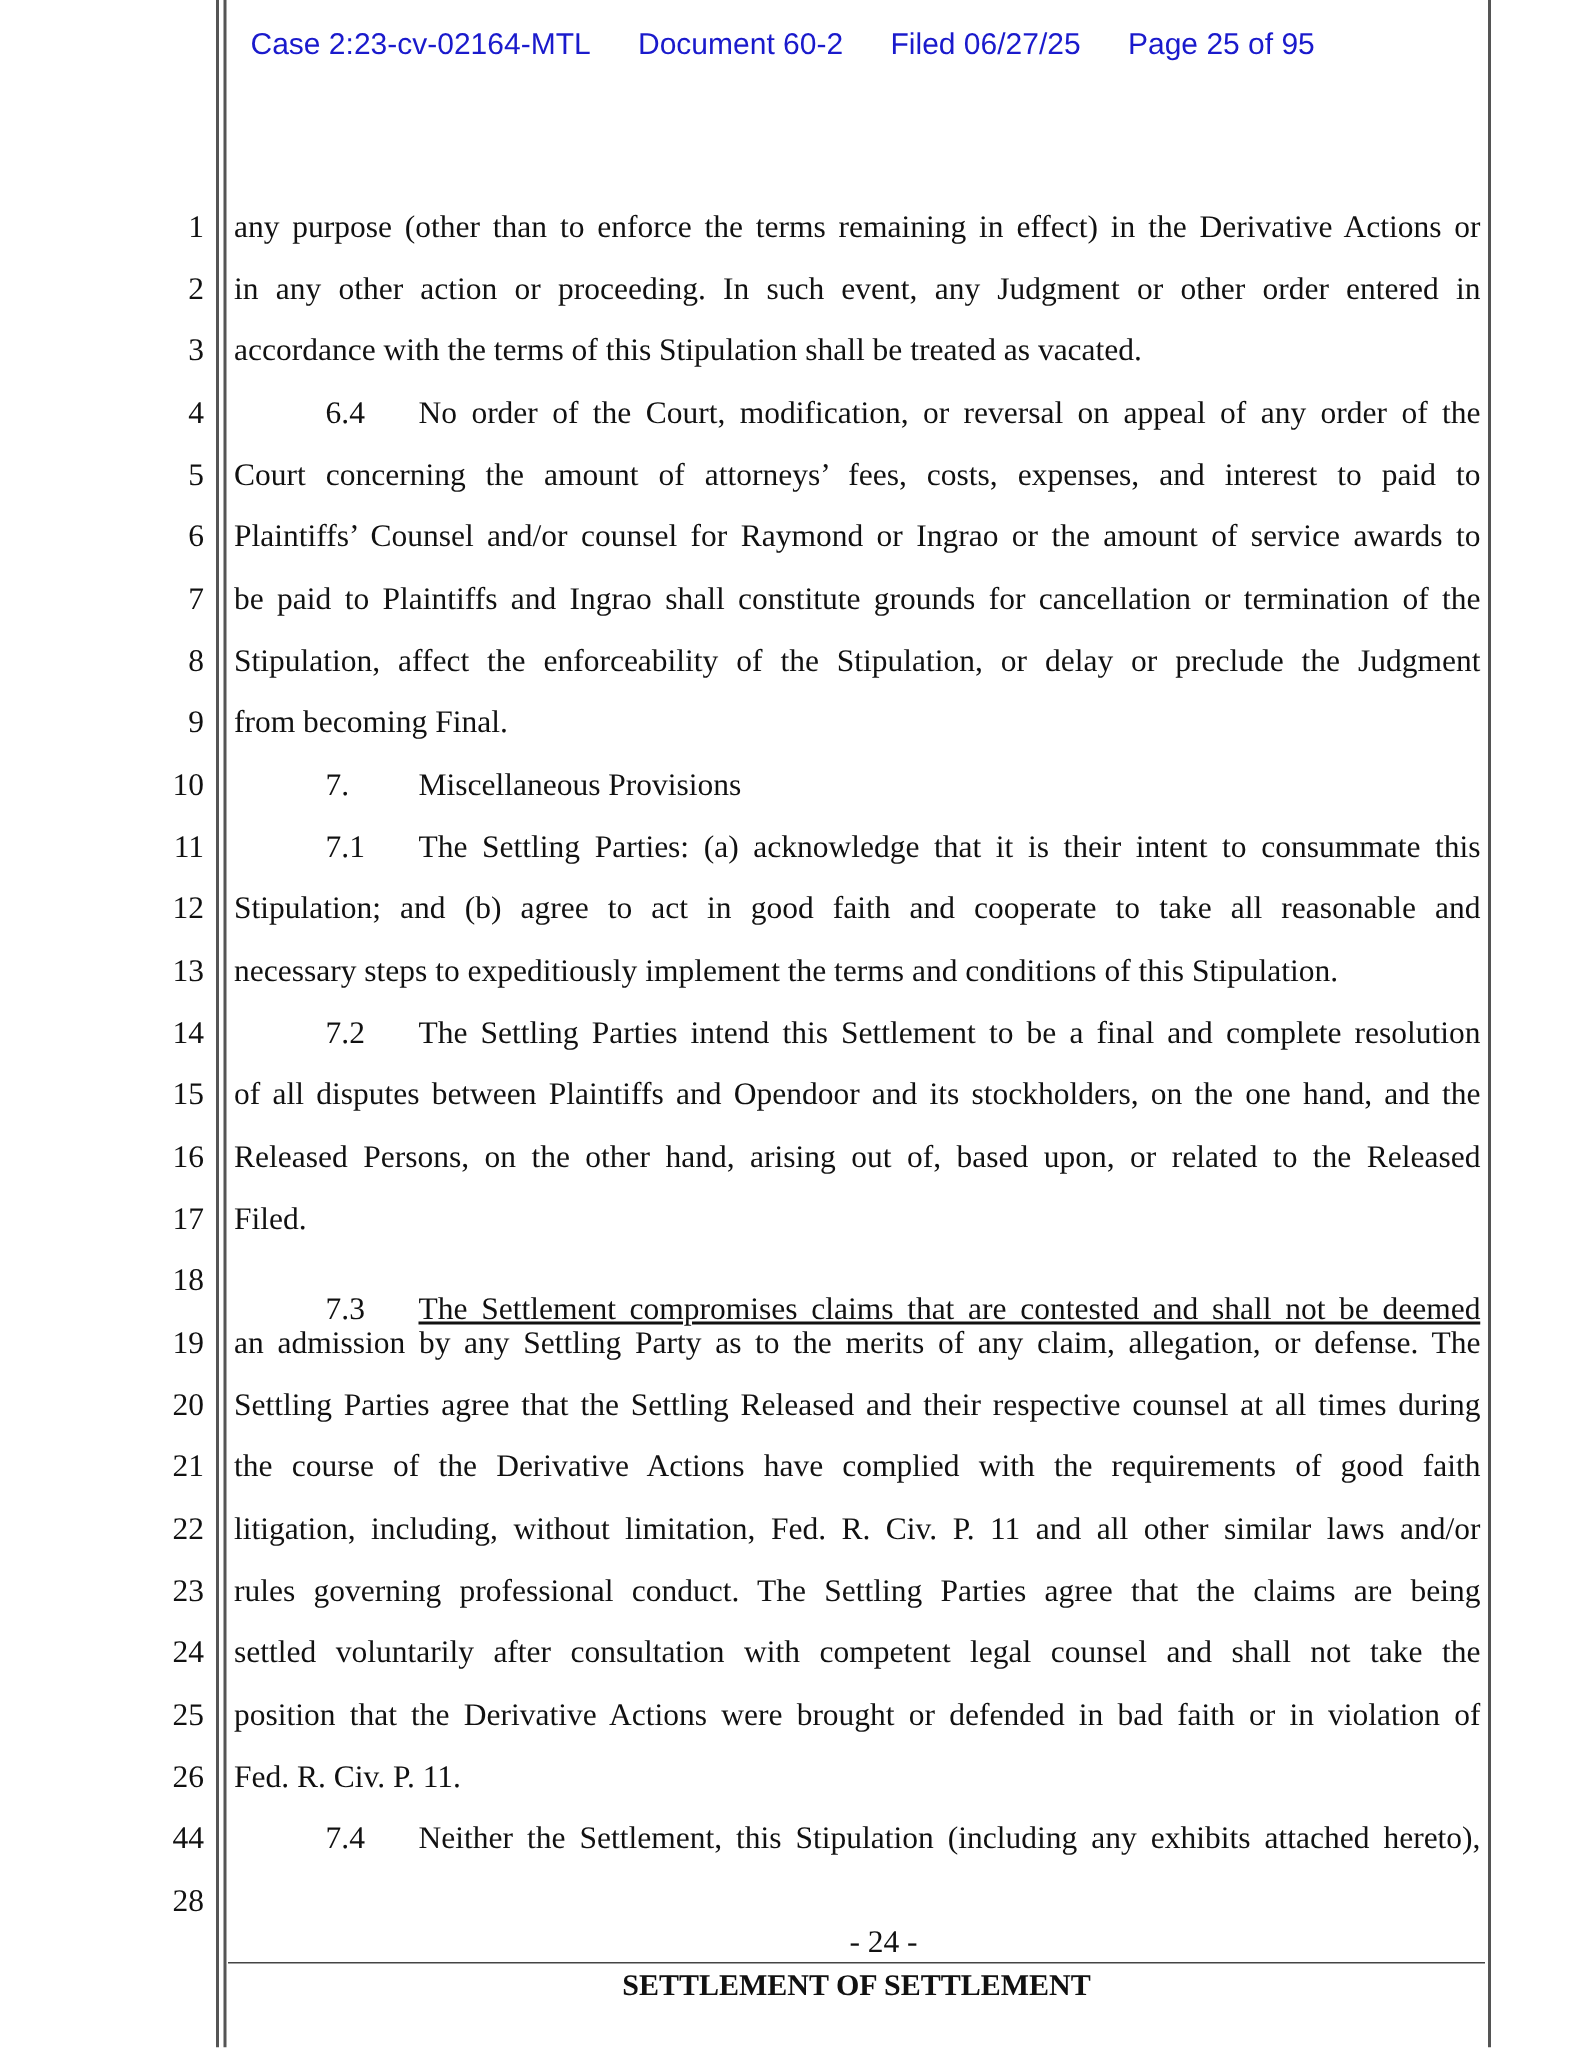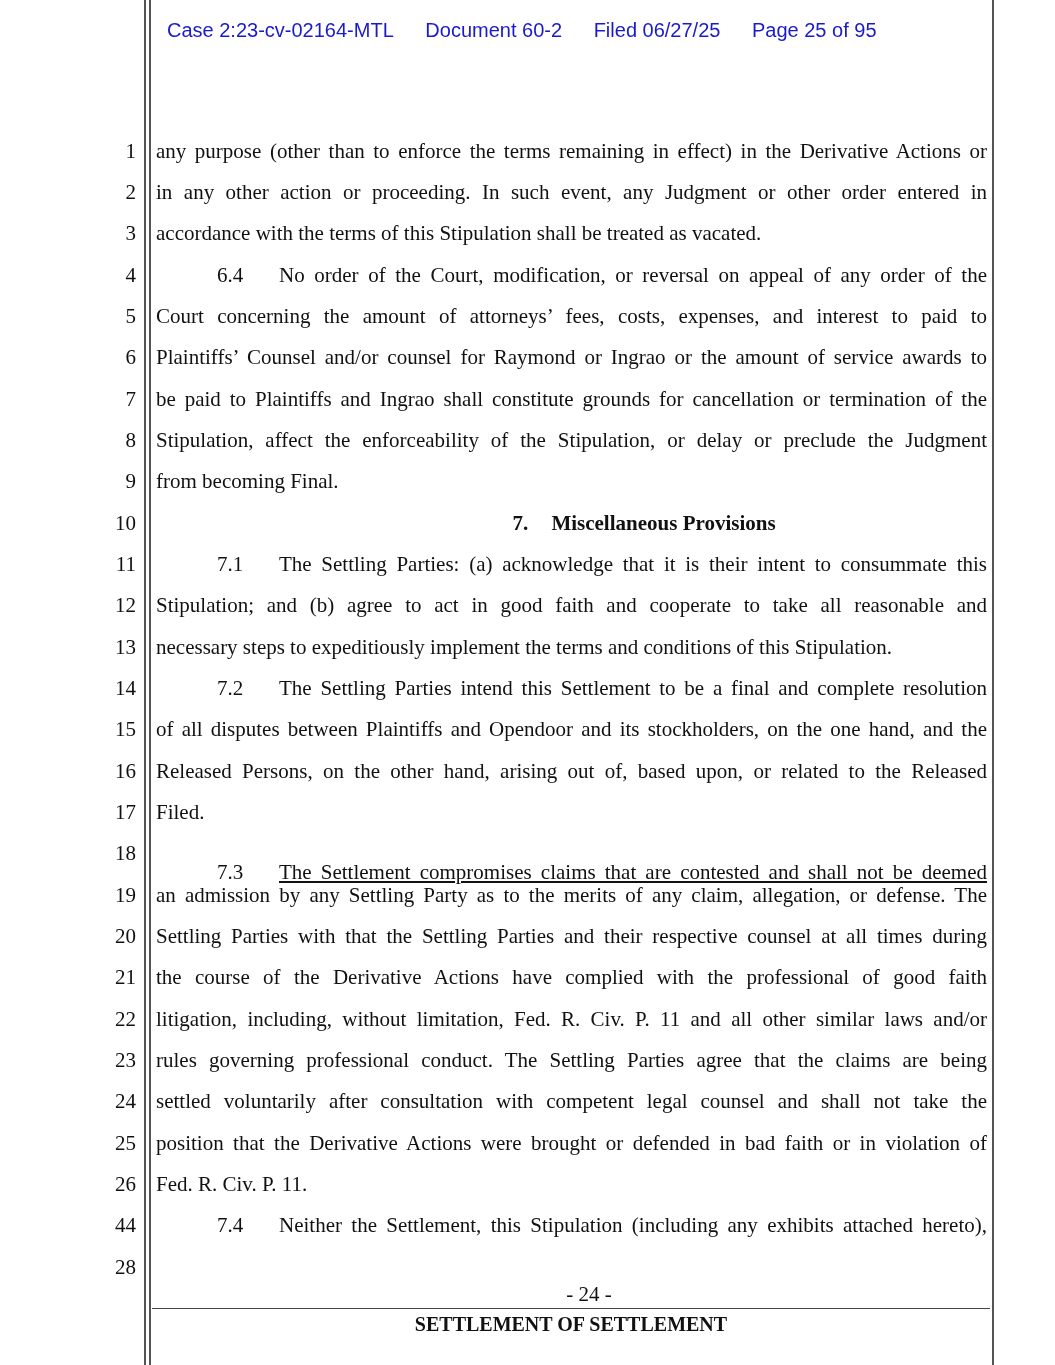--- a/index.html
+++ b/index.html
@@ -20,21 +20,21 @@
       position: absolute; left: 100px; width: 36px; text-align: right;
       font-size: 21px; line-height: 26px;
     }
     .line {
       position: absolute; left: 156px; width: 831px;
       font-size: 21px; line-height: 26px; white-space: nowrap;
     }
     .line.justify { text-align: justify; text-align-last: justify; white-space: normal; height: 26px; overflow: hidden; }
     .indent { padding-left: 61px; }
     .secnum { display: inline-block; width: 62px; }
-    .bold { font-weight: bold; text-align: center; }
+    .bold { font-weight: normal; }
     .footer-page {
       position: absolute; top: 1281px; left: 151px; width: 840px; text-align: center;
       font-size: 21px; line-height: 26px; padding-left: 18px;
     }
     .footer-rule { position: absolute; top: 1308px; left: 152px; width: 838px; height: 1px; background: #444; }
     .footer-title {
       position: absolute; top: 1311px; left: 151px; width: 840px; text-align: center;
       font-size: 20px; font-weight: bold; line-height: 26px;
     }
   </style>
@@ -111,22 +111,22 @@
     <span class="secnum">7.2</span><span>The Settling Parties intend this Settlement to be a final and complete resolution</span>
   </div>
   <div class="line justify" style="top:716px">of all disputes between Plaintiffs and Opendoor and its stockholders, on the one hand, and the</div>
   <div class="line justify" style="top:758px">Released Persons, on the other hand, arising out of, based upon, or related to the Released</div>
   <div class="line" style="top:799px">Filed.</div>
 
   <div class="line indent justify" style="top:859px; width:770px;text-decoration:underline;">
     <span class="secnum">7.3</span><span>The Settlement compromises claims that are contested and shall not be deemed</span>
   </div>
   <div class="line justify" style="top:882px">an admission by any Settling Party as to the merits of any claim, allegation, or defense. The</div>
-  <div class="line justify" style="top:923px">Settling Parties with that the Settling Parties and their respective counsel at all times during</div>
-  <div class="line justify" style="top:964px">the course of the Derivative Actions have complied with the professional of good faith</div>
+  <div class="line justify" style="top:923px">Settling Parties agree that the Settling Released and their respective counsel at all times during</div>
+  <div class="line justify" style="top:964px">the course of the Derivative Actions have complied with the requirements of good faith</div>
   <div class="line justify" style="top:1006px">litigation, including, without limitation, Fed. R. Civ. P. 11 and all other similar laws and/or</div>
   <div class="line justify" style="top:1047px">rules governing professional conduct. The Settling Parties agree that the claims are being</div>
   <div class="line justify" style="top:1088px">settled voluntarily after consultation with competent legal counsel and shall not take the</div>
   <div class="line justify" style="top:1130px">position that the Derivative Actions were brought or defended in bad faith or in violation of</div>
   <div class="line" style="top:1171px">Fed. R. Civ. P. 11.</div>
 
   <div class="line indent justify" style="top:1212px; width:770px;">
     <span class="secnum">7.4</span><span>Neither the Settlement, this Stipulation (including any exhibits attached hereto),</span>
   </div>
 </div>

